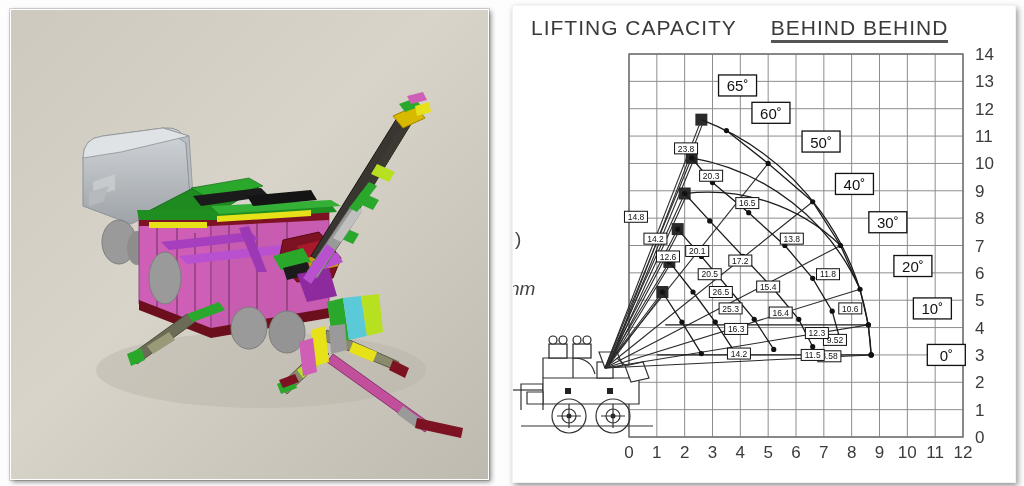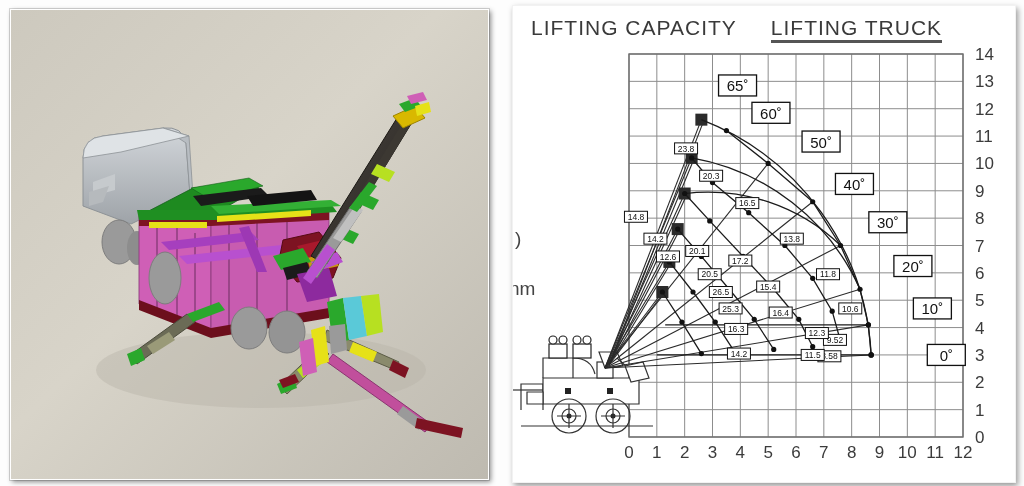--- a/index.html
+++ b/index.html
@@ -34,21 +34,21 @@
     font-size:21px;letter-spacing:1px;color:#3a3a3a;
     font-family:"Liberation Sans", sans-serif;white-space:nowrap;
   }
   .chart-title .t1{margin-right:34px;margin-top:28px;}
   .chart-title .t2{border-bottom:3px solid #555;padding-bottom:1px;}
 
   .axis-note{
     position:absolute;color:#444;font-size:19px;white-space:nowrap;
   }
   #note-paren{left:2px;top:222px;}
-  #note-mm{left:-4px;top:272px;}
+  #note-mm{left:-4px;top:272px;font-style:italic;}
 
   .chart-svg{position:absolute;left:0;top:0;}
 
   .tick{font-size:17px;fill:#3b3b3b;font-family:"Liberation Sans", sans-serif;}
   .gridline{stroke:#8d8d8d;stroke-width:1;fill:none;}
   .gridframe{stroke:#6e6e6e;stroke-width:1.4;fill:none;}
   .radial{stroke:#1b1b1b;stroke-width:1.3;fill:none;}
   .arcline{stroke:#1b1b1b;stroke-width:1.3;fill:none;}
   .boomline{stroke:#2a2a2a;stroke-width:1.1;fill:none;}
   .node{fill:#111;}
@@ -190,21 +190,21 @@
           <path d="M288,332 L302,328 L306,362 L292,366 Z" fill="#cf5fb6"></path>
           <path d="M318,316 L334,314 L336,340 L320,344 Z" fill="#9a9a9a"></path>
         </g>
       </svg>
     </div>
   </div>
 
   <div class="chart-panel">
 
     <div class="chart-title">
-      <span class="t1">LIFTING CAPACITY</span><span class="t2">LIFTING TRUCK</span>
+      <span class="t1">LIFTING CAPACITY</span><span class="t2">BEHIND BEHIND</span>
     </div>
 
     <div class="axis-note" id="note-paren">)</div>
     <div class="axis-note" id="note-mm">nm</div>
 
     <svg class="chart-svg" width="502" height="476" viewBox="0 0 502 476">
       <g id="grid-layer">
           <line x1="116" y1="48" x2="116" y2="431" class="gridline"></line>
           <line x1="143.83333333333334" y1="48" x2="143.83333333333334" y2="431" class="gridline"></line>
           <line x1="171.66666666666666" y1="48" x2="171.66666666666666" y2="431" class="gridline"></line>

